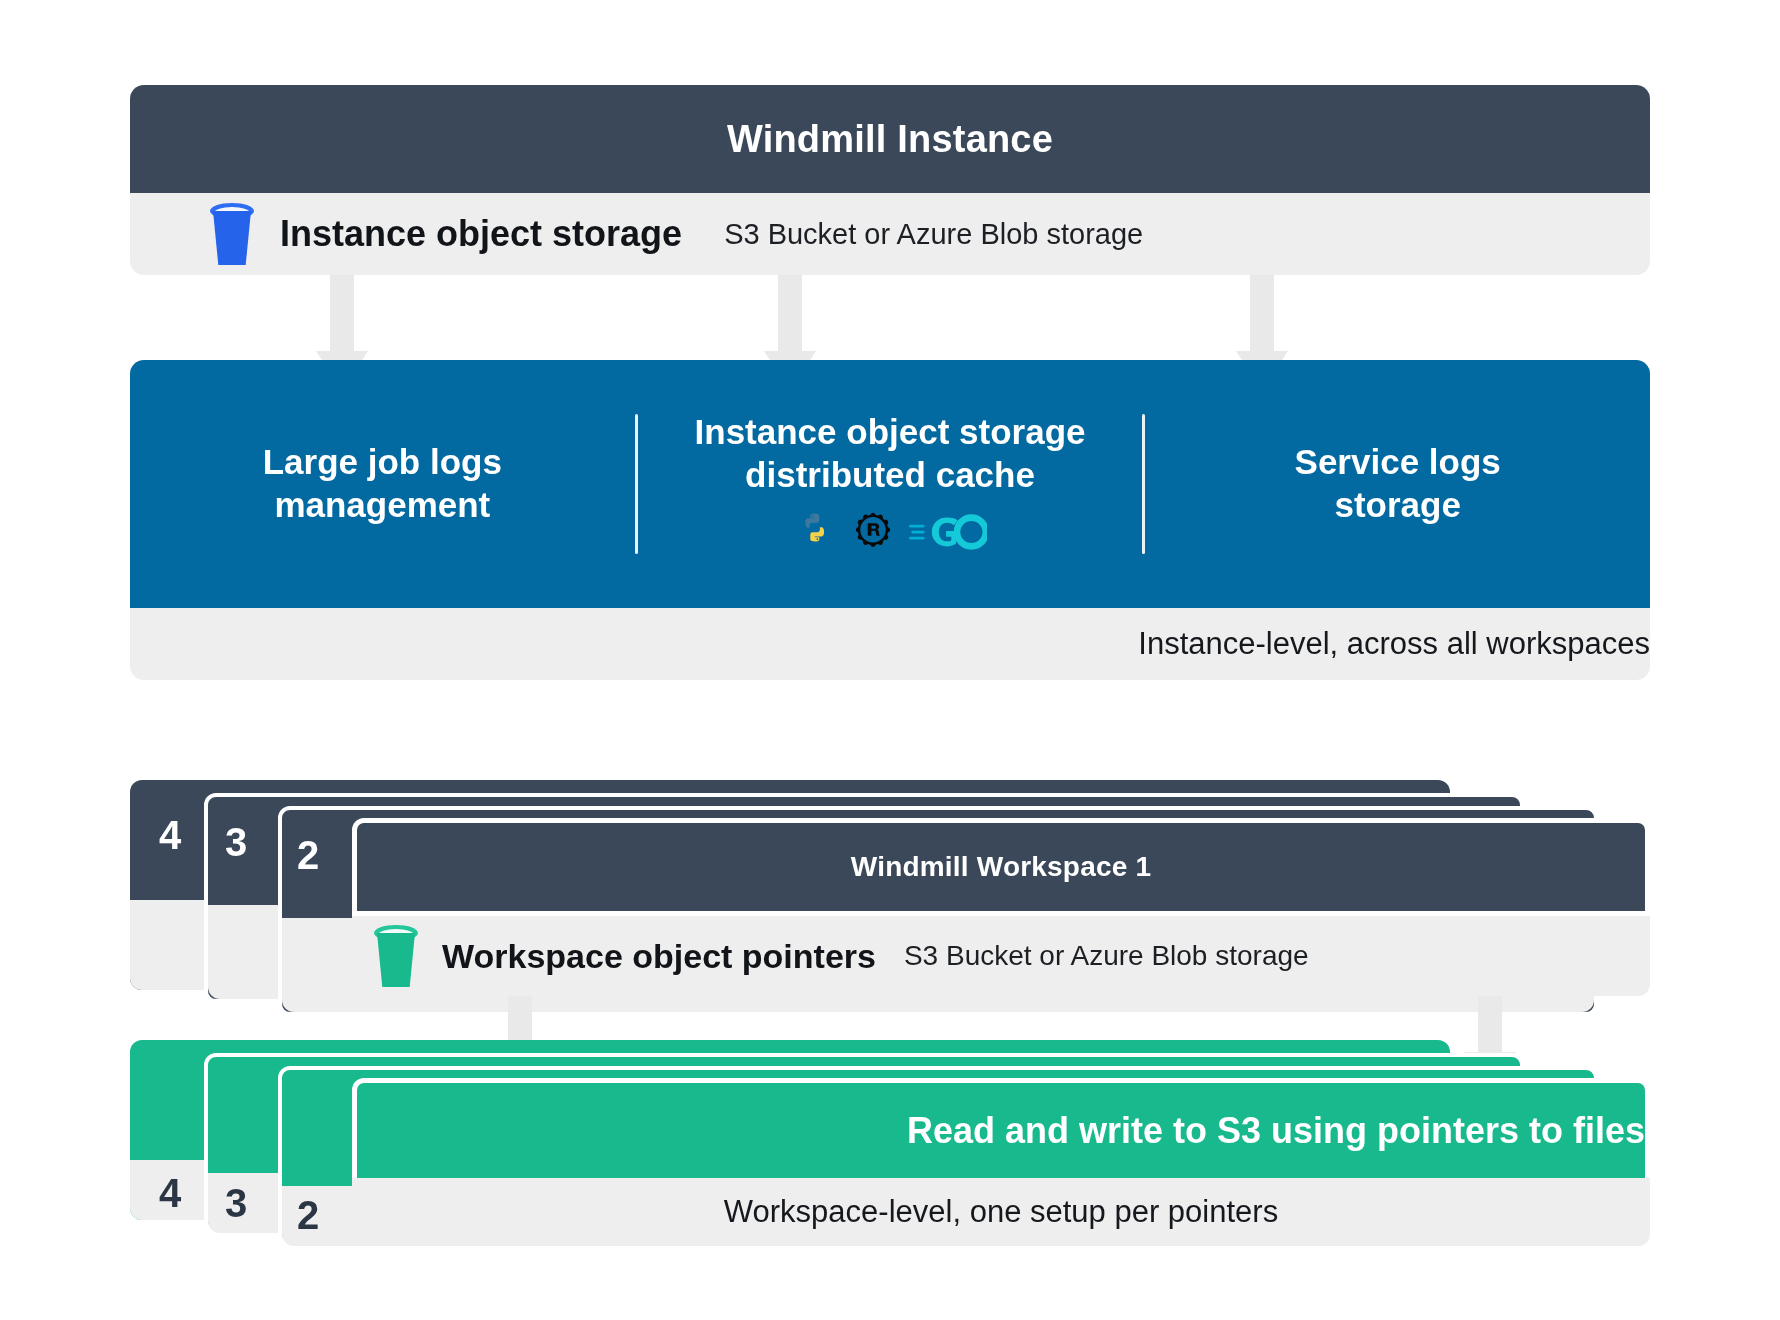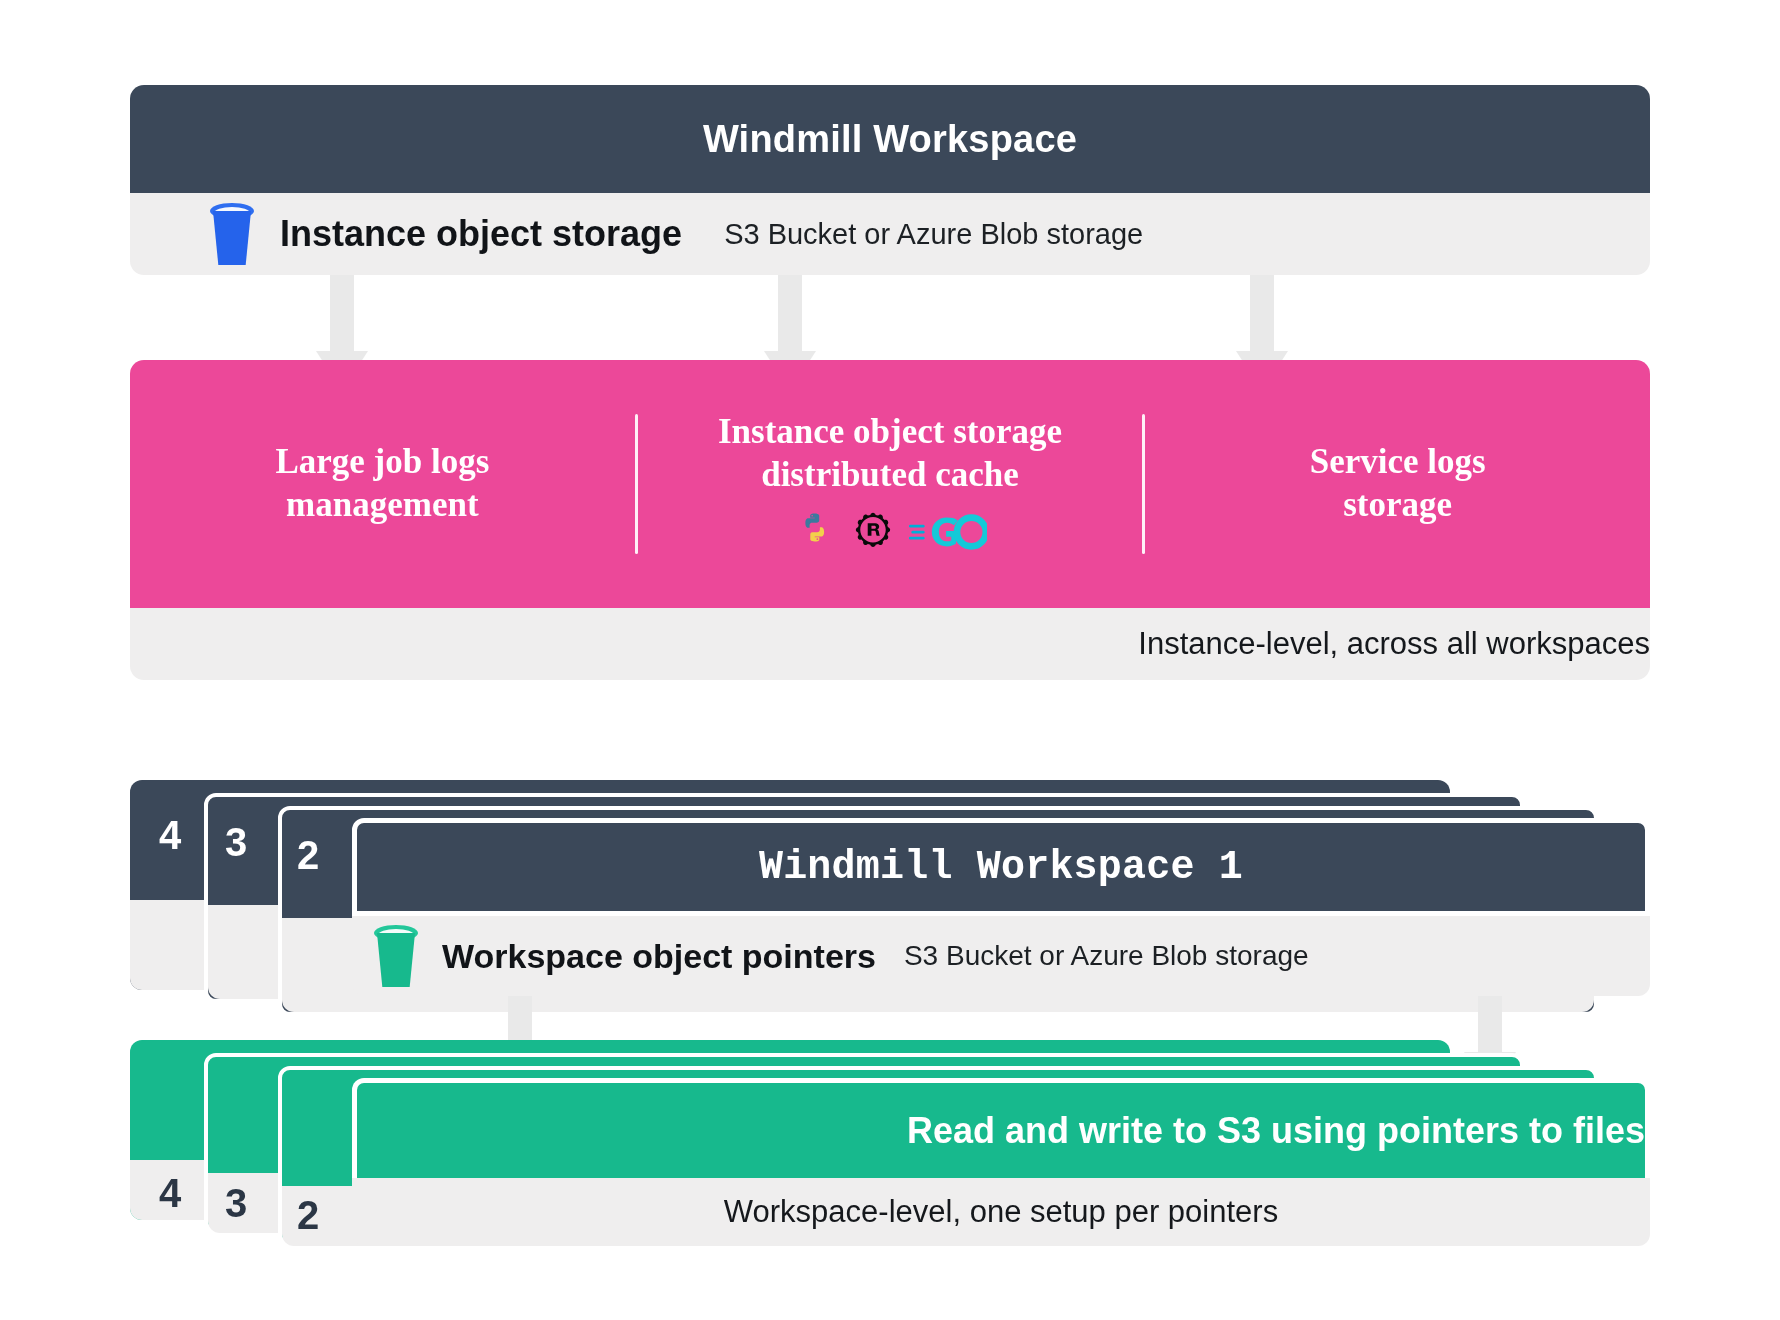--- a/index.html
+++ b/index.html
@@ -8,21 +8,21 @@
     background:#ffffff;
     font-family:"Liberation Sans","DejaVu Sans",sans-serif;
     -webkit-font-smoothing:antialiased;
   }
   .canvas{position:relative;width:1780px;height:1320px;overflow:hidden;}
 
   
   .card{position:absolute;border-radius:14px;}
   .navy{background:#3b4859;}
   .grayband{background:#efeeee;}
-  .blueband{background:#ec4899;font-family:Liberation Serif, serif;}
+  .blueband{background:#0369a1;}
   .greenband{background:#17b98d;}
 
   .title-navy{
     color:#ffffff;font-size:38px;font-weight:bold;
     display:flex;align-items:center;justify-content:center;height:100%;
     letter-spacing:.2px;
   }
 
   
   #instance-header{left:130px;top:85px;width:1520px;height:108px;border-radius:14px 14px 0 0;}
@@ -88,21 +88,21 @@
   #green-band{display:flex;align-items:center;justify-content:center;border-radius:12px 12px 0 0;}
   .green-txt{color:#ffffff;font-size:36px;font-weight:bold;}
   #ws-footer{display:flex;align-items:center;justify-content:center;border-radius:0 0 12px 12px;}
 </style>
 </head>
 <body>
 
 <div class="canvas">
 
   <div class="card navy" id="instance-header">
-    <div class="title-navy">Windmill Workspace</div>
+    <div class="title-navy">Windmill Instance</div>
   </div>
 
   <div class="card grayband" id="instance-storage-row">
     <div style="width:150px;display:flex;justify-content:flex-end;padding-right:22px;box-sizing:border-box;">
       <div class="bucket blue">
         <div class="rim"></div>
           <div class="rim-in"></div>
           <div class="body"></div>
       </div>
     </div>
@@ -184,21 +184,21 @@
 
   <div class="stack-card navy" style="left:204px;top:793px;width:1320px;height:210px;border:4px solid #ffffff;box-sizing:border-box;"></div>
   <div class="stack-card grayband" style="left:208px;top:905px;width:1312px;height:94px;border-radius:0 0 12px 12px;"></div>
   <div class="stack-num" style="left:206px;top:812px;width:60px;height:60px;">3</div>
 
   <div class="stack-card navy" style="left:278px;top:806px;width:1320px;height:210px;border:4px solid #ffffff;box-sizing:border-box;"></div>
   <div class="stack-card grayband" style="left:282px;top:918px;width:1312px;height:94px;border-radius:0 0 12px 12px;"></div>
   <div class="stack-num" style="left:278px;top:825px;width:60px;height:60px;">2</div>
 
   <div class="card navy" id="ws-header" style="left:352px;top:818px;width:1298px;height:98px;border:5px solid #ffffff;box-sizing:border-box;">
-    <div class="title-navy" style="font-size:40px;font-family:Liberation Mono, monospace;">Windmill Workspace 1</div>
+    <div class="title-navy" style="font-size:28px;">Windmill Workspace 1</div>
   </div>
 
   <div class="card grayband" id="ws-storage-row" style="left:352px;top:916px;width:1298px;height:80px;">
     <div style="width:90px;display:flex;justify-content:flex-end;padding-right:20px;box-sizing:border-box;">
       <div class="bucket green">
         <div class="rim"></div>
           <div class="rim-in"></div>
           <div class="body"></div>
       </div>
     </div>

